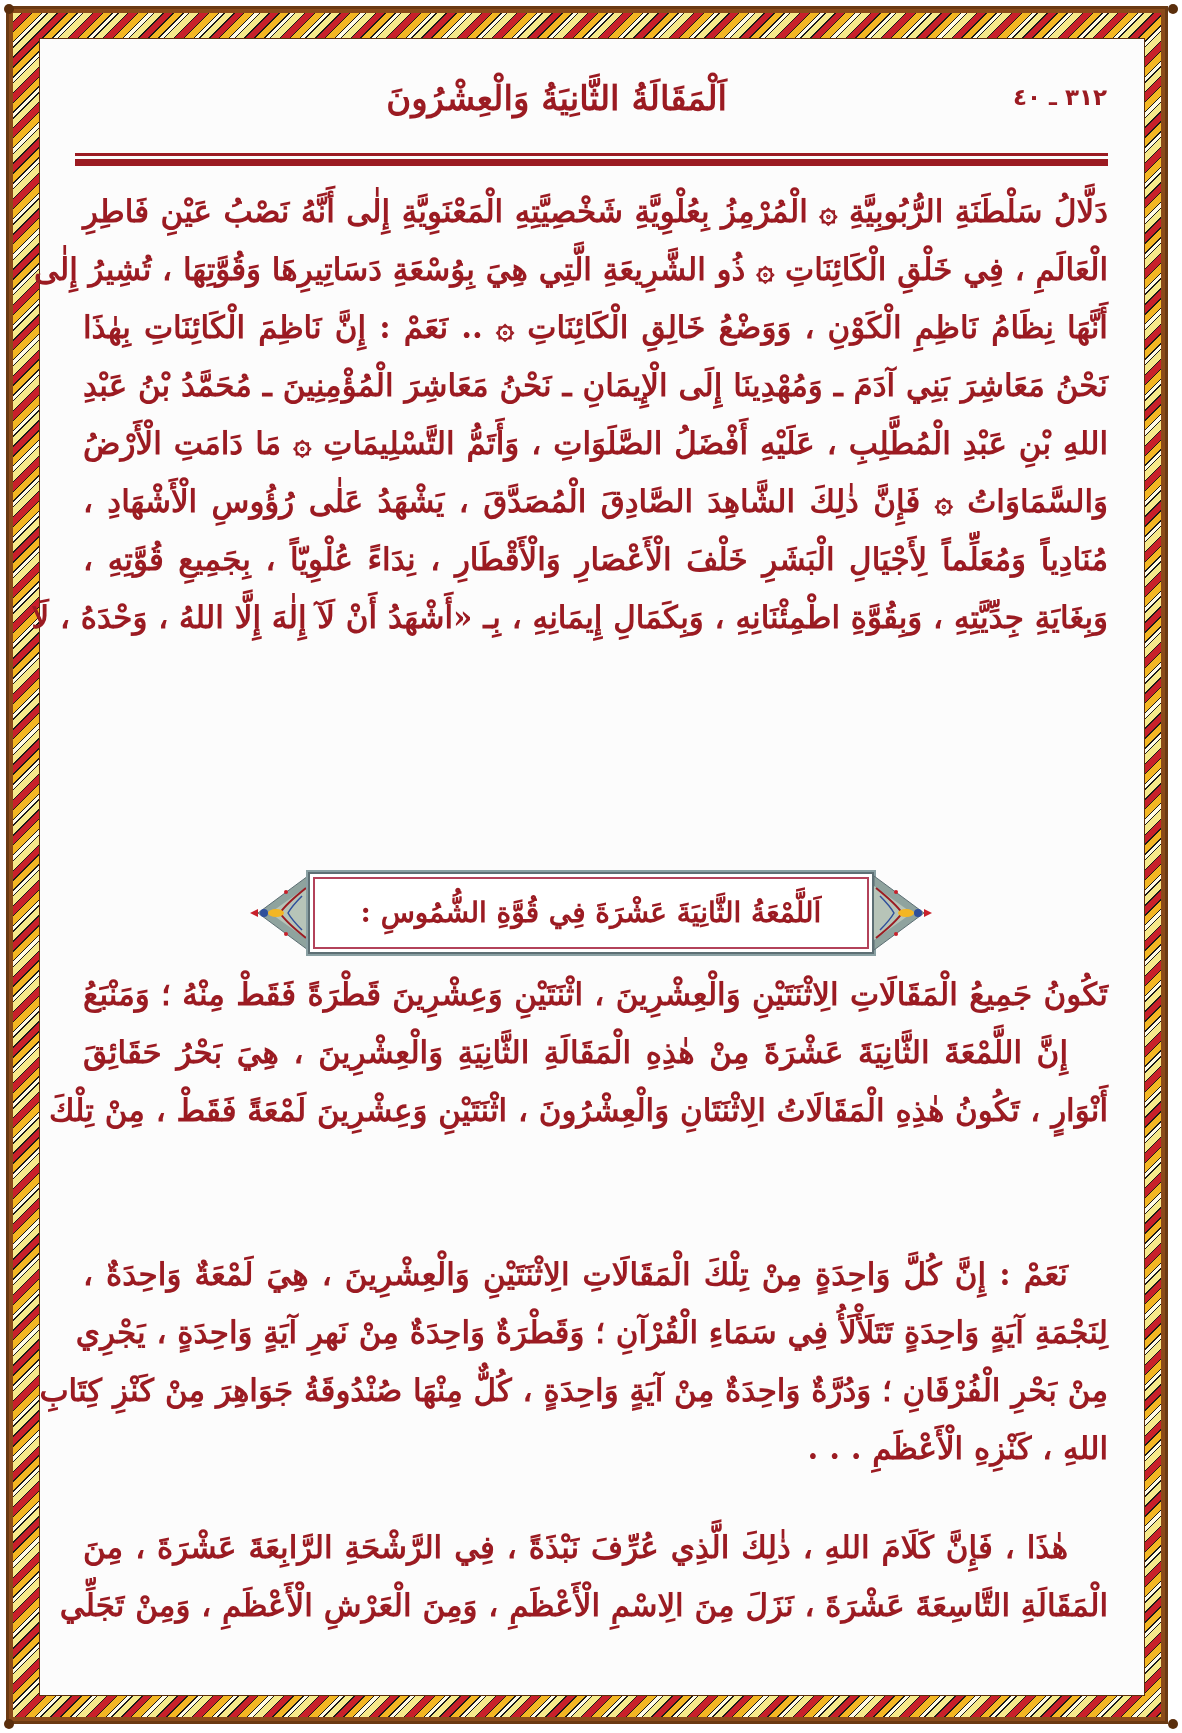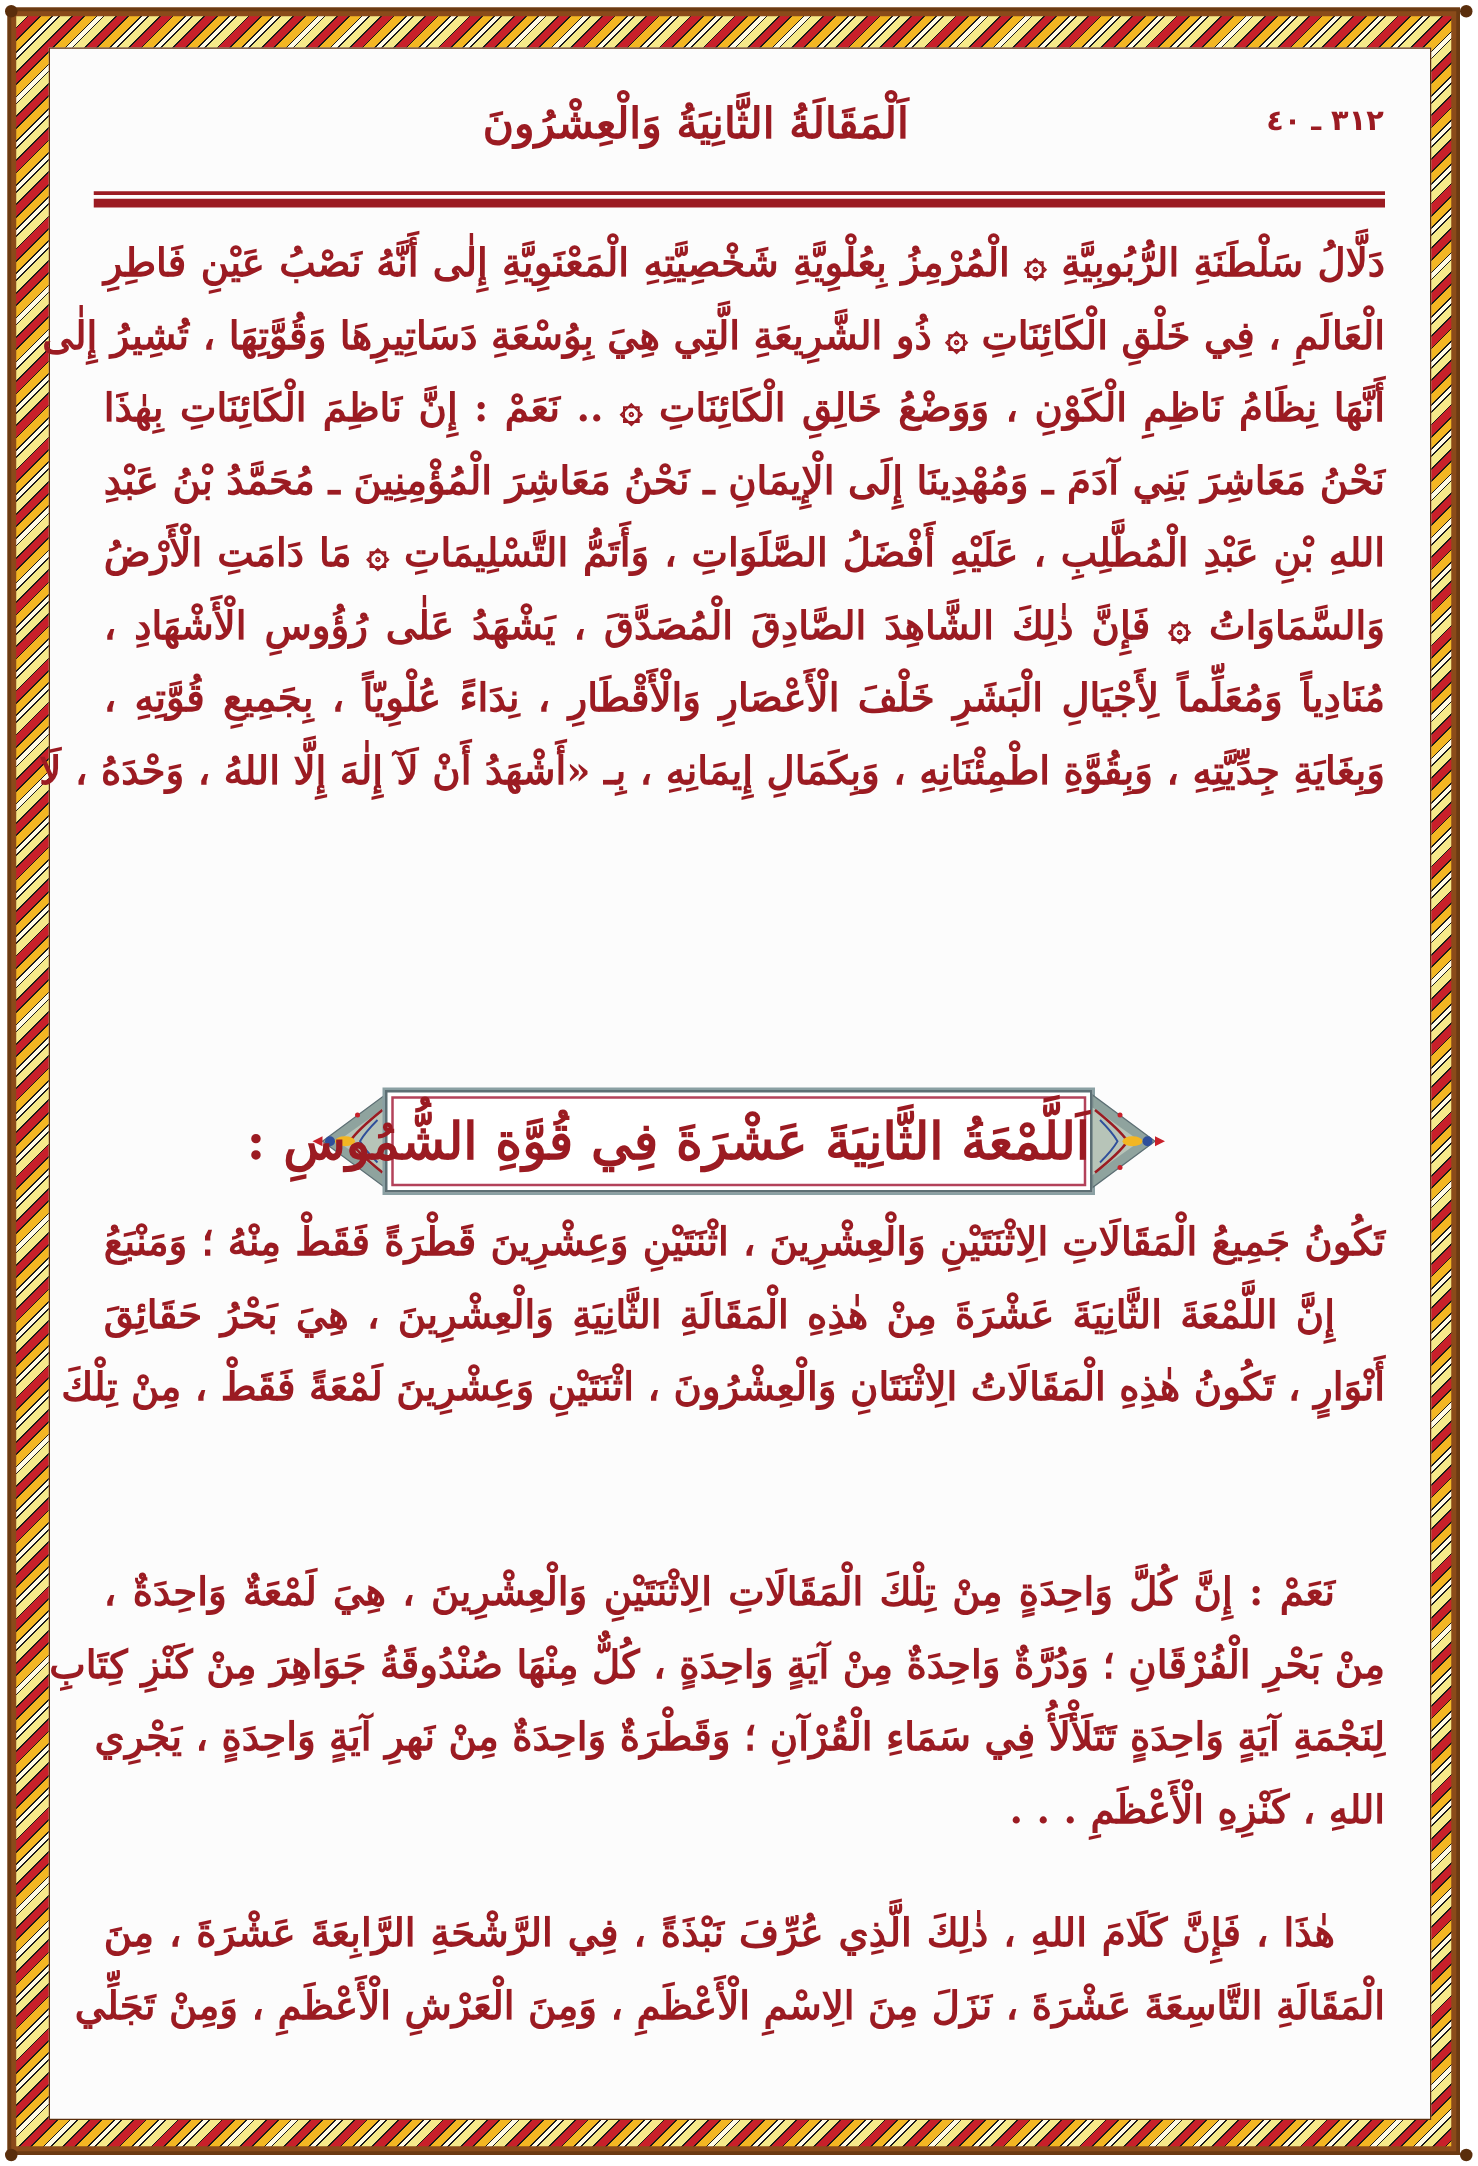--- a/index.html
+++ b/index.html
@@ -77,21 +77,21 @@
   
   .cartouche-wrap {
     position: absolute; left: 236px; top: 868px; width: 710px; height: 90px;
   }
   .cartouche {
     position: absolute; left: 72px; right: 72px; top: 4px; bottom: 4px;
     background: #ffffff;
     border: 2px solid #5d6f74;
     box-shadow: inset 0 0 0 3px #ffffff, inset 0 0 0 5px #b3425a, 0 0 0 2px #8aa0a3;
     direction: rtl; text-align: center; color: #9b1b22;
-    font-weight: bold; font-size: 41px; line-height: 78px; white-space: nowrap;
+    font-weight: bold; font-size: 28px; line-height: 78px; white-space: nowrap;
   }
   .finial {
     position: absolute; top: 6px; width: 72px; height: 78px;
   }
   .finial.left { left: 0; }
   .finial.right { right: 0; }
 </style>
 </head>
 <body>
 
@@ -153,21 +153,21 @@
 </div>
 
 <div class="text-block block-2">
   <span class="line">تَكُونُ جَمِيعُ الْمَقَالَاتِ الِاثْنَتَيْنِ وَالْعِشْرِينَ ، اثْنَتَيْنِ وَعِشْرِينَ قَطْرَةً فَقَطْ مِنْهُ ؛ وَمَنْبَعُ</span>
   <span class="line indent">إِنَّ اللَّمْعَةَ الثَّانِيَةَ عَشْرَةَ مِنْ هٰذِهِ الْمَقَالَةِ الثَّانِيَةِ وَالْعِشْرِينَ ، هِيَ بَحْرُ حَقَائِقَ</span>
   <span class="line">أَنْوَارٍ ، تَكُونُ هٰذِهِ الْمَقَالَاتُ الِاثْنَتَانِ وَالْعِشْرُونَ ، اثْنَتَيْنِ وَعِشْرِينَ لَمْعَةً فَقَطْ ، مِنْ تِلْكَ</span>
 </div>
 
 <div class="text-block block-3">
   <span class="line indent">نَعَمْ : إِنَّ كُلَّ وَاحِدَةٍ مِنْ تِلْكَ الْمَقَالَاتِ الِاثْنَتَيْنِ وَالْعِشْرِينَ ، هِيَ لَمْعَةٌ وَاحِدَةٌ ،</span>
+  <span class="line">لِنَجْمَةِ آيَةٍ وَاحِدَةٍ تَتَلَأْلَأُ فِي سَمَاءِ الْقُرْآنِ ؛ وَقَطْرَةٌ وَاحِدَةٌ مِنْ نَهرِ آيَةٍ وَاحِدَةٍ ، يَجْرِي</span>
   <span class="line">مِنْ بَحْرِ الْفُرْقَانِ ؛ وَدُرَّةٌ وَاحِدَةٌ مِنْ آيَةٍ وَاحِدَةٍ ، كُلٌّ مِنْهَا صُنْدُوقَةُ جَوَاهِرَ مِنْ كَنْزِ كِتَابِ</span>
-  <span class="line">لِنَجْمَةِ آيَةٍ وَاحِدَةٍ تَتَلَأْلَأُ فِي سَمَاءِ الْقُرْآنِ ؛ وَقَطْرَةٌ وَاحِدَةٌ مِنْ نَهرِ آيَةٍ وَاحِدَةٍ ، يَجْرِي</span>
   <span class="line last">اللهِ ، كَنْزِهِ الْأَعْظَمِ . . .</span>
 </div>
 
 <div class="text-block block-4">
   <span class="line indent">هٰذَا ، فَإِنَّ كَلَامَ اللهِ ، ذٰلِكَ الَّذِي عُرِّفَ نَبْذَةً ، فِي الرَّشْحَةِ الرَّابِعَةَ عَشْرَةَ ، مِنَ</span>
   <span class="line">الْمَقَالَةِ التَّاسِعَةَ عَشْرَةَ ، نَزَلَ مِنَ الِاسْمِ الْأَعْظَمِ ، وَمِنَ الْعَرْشِ الْأَعْظَمِ ، وَمِنْ تَجَلِّي</span>
 </div>
 
 </body></html>

